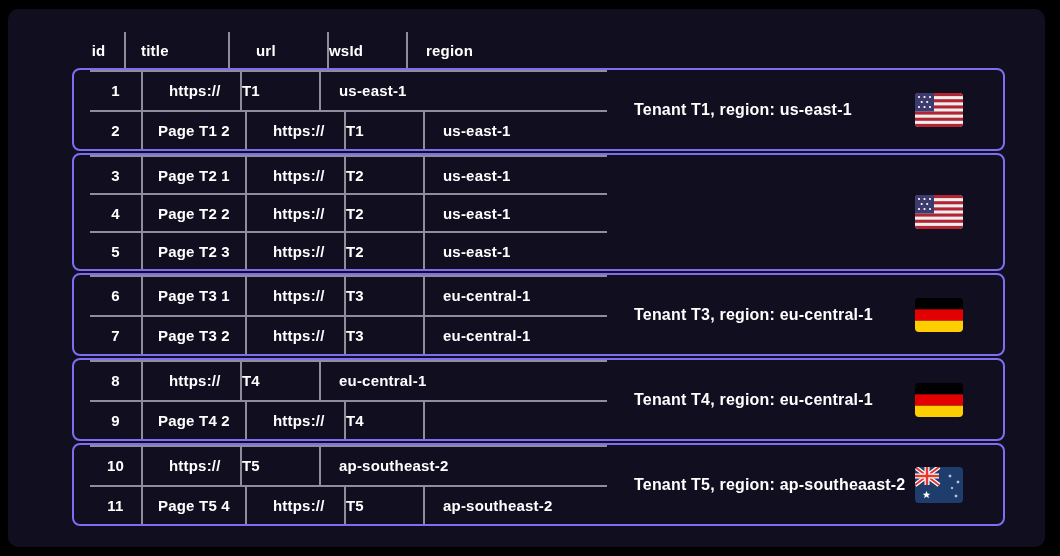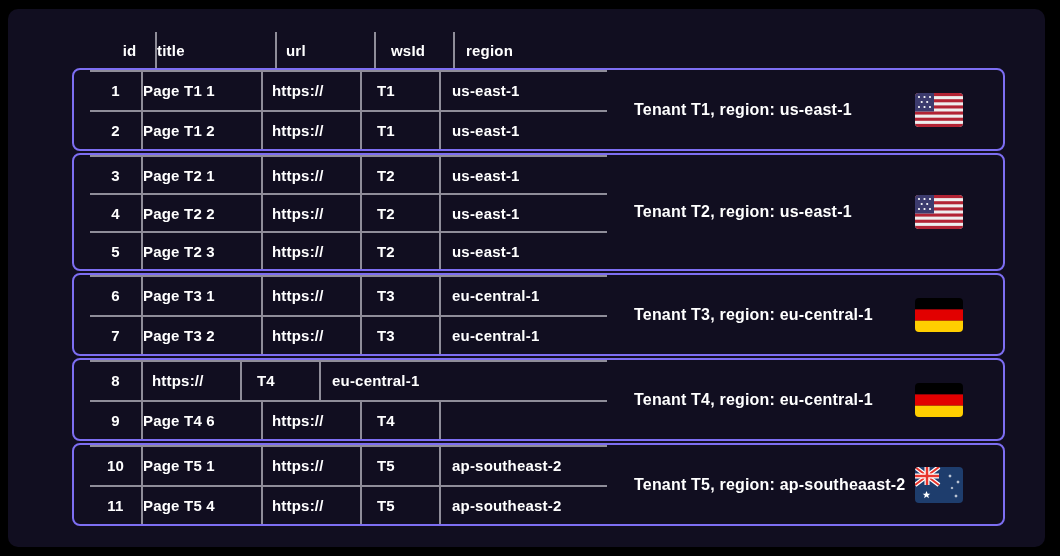--- a/index.html
+++ b/index.html
@@ -17,32 +17,32 @@
     font-weight:700;
     color:var(--text);
     position:relative;
   }
   .panel{
     position:absolute;left:8px;top:9px;width:1037px;height:538px;
     background:var(--panel);border-radius:10px;
   }
   
   .thead{
-    position:absolute;left:96px;top:23px;width:517px;height:36px;
+    position:absolute;left:65px;top:23px;width:517px;height:36px;
     display:flex;
   }
   .c{
     display:flex;align-items:center;height:100%;
     font-size:15px;letter-spacing:.2px;white-space:nowrap;
   }
   .c-id{width:53px;justify-content:center;border-right:2px solid var(--grid)}
-  .c-title{width:120px;border-right:2px solid var(--grid)}
-  .c-url{width:99px;padding-left:9px;border-right:2px solid var(--grid)}
-  .c-ws{width:79px;padding-left:15px;border-right:2px solid var(--grid)}
-  .c-region{width:166px;padding-left:11px}
+  .c-title{width:104px;padding-left:15px;border-right:2px solid var(--grid)}
+  .c-url{width:99px;padding-left:26px;border-right:2px solid var(--grid)}
+  .c-ws{width:79px;border-right:2px solid var(--grid)}
+  .c-region{width:166px;padding-left:18px}
   
   .groups{position:absolute;left:64px;top:59px;width:933px}
   .group{
     position:relative;width:100%;
     border:2px solid var(--purple);border-radius:8px;
     margin-bottom:2px;
   }
   .g-2rows{height:83px}
   .g-3rows{height:118px}
   .rows{
@@ -72,21 +72,20 @@
     <div class="c c-ws">wsId</div>
     <div class="c c-region">region</div>
   </div>
 
   <div class="groups">
 
     <div class="group g-2rows">
       <div class="rows">
         <div class="row">
           <div class="c c-id">1</div>
-          <div class="c c-title">Page T1 1</div>
           <div class="c c-url">https://</div>
           <div class="c c-ws">T1</div>
           <div class="c c-region">us-east-1</div>
         </div>
         <div class="row">
           <div class="c c-id">2</div>
           <div class="c c-title">Page T1 2</div>
           <div class="c c-url">https://</div>
           <div class="c c-ws">T1</div>
           <div class="c c-region">us-east-1</div>
@@ -141,21 +140,20 @@
           <div class="c c-region">us-east-1</div>
         </div>
         <div class="row">
           <div class="c c-id">5</div>
           <div class="c c-title">Page T2 3</div>
           <div class="c c-url">https://</div>
           <div class="c c-ws">T2</div>
           <div class="c c-region">us-east-1</div>
         </div>
       </div>
-      <div class="glabel">Tenant T2, region: us-east-1</div>
       <span class="gflag">
         <svg width="48" height="34" viewBox="0 0 48 34">
           <defs>
               <clipPath id="us2">
                 <rect width="48" height="34" rx="4"></rect>
               </clipPath>
             </defs>
           <g clip-path="url(#us2)">
             <rect width="48" height="34" fill="#eeeeee"></rect>
             <rect y="0" width="48" height="3.1" fill="#b22334"></rect>
@@ -217,21 +215,21 @@
     <div class="group g-2rows">
       <div class="rows">
         <div class="row">
           <div class="c c-id">8</div>
           <div class="c c-url">https://</div>
           <div class="c c-ws">T4</div>
           <div class="c c-region">eu-central-1</div>
         </div>
         <div class="row">
           <div class="c c-id">9</div>
-          <div class="c c-title">Page T4 6</div>
+          <div class="c c-title">Page T4 2</div>
           <div class="c c-url">https://</div>
           <div class="c c-ws">T4</div>
         </div>
       </div>
       <div class="glabel">Tenant T4, region: eu-central-1</div>
       <span class="gflag">
         <svg width="48" height="34" viewBox="0 0 48 34">
           <defs>
               <clipPath id="de2">
                 <rect width="48" height="34" rx="4"></rect>
@@ -243,21 +241,20 @@
             <rect width="48" height="11.3" y="22.7" fill="#ffce00"></rect>
           </g>
         </svg>
       </span>
     </div>
 
     <div class="group g-2rows">
       <div class="rows">
         <div class="row">
           <div class="c c-id">10</div>
-          <div class="c c-title">Page T5 1</div>
           <div class="c c-url">https://</div>
           <div class="c c-ws">T5</div>
           <div class="c c-region">ap-southeast-2</div>
         </div>
         <div class="row">
           <div class="c c-id">11</div>
           <div class="c c-title">Page T5 4</div>
           <div class="c c-url">https://</div>
           <div class="c c-ws">T5</div>
           <div class="c c-region">ap-southeast-2</div>

